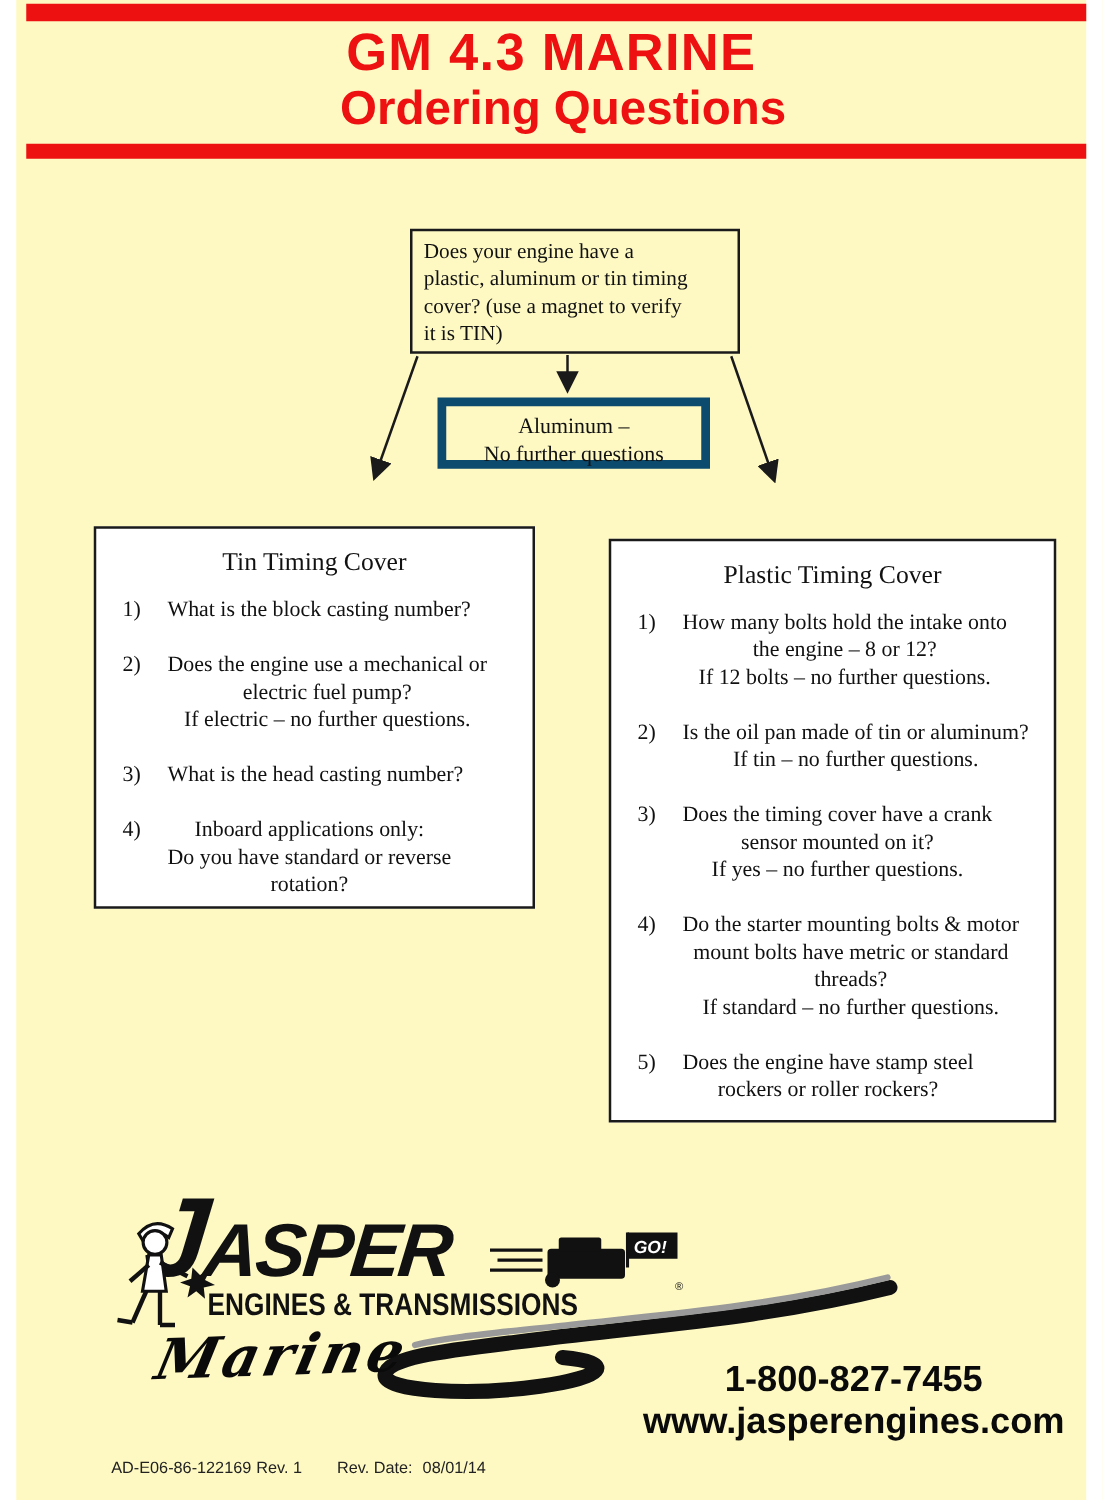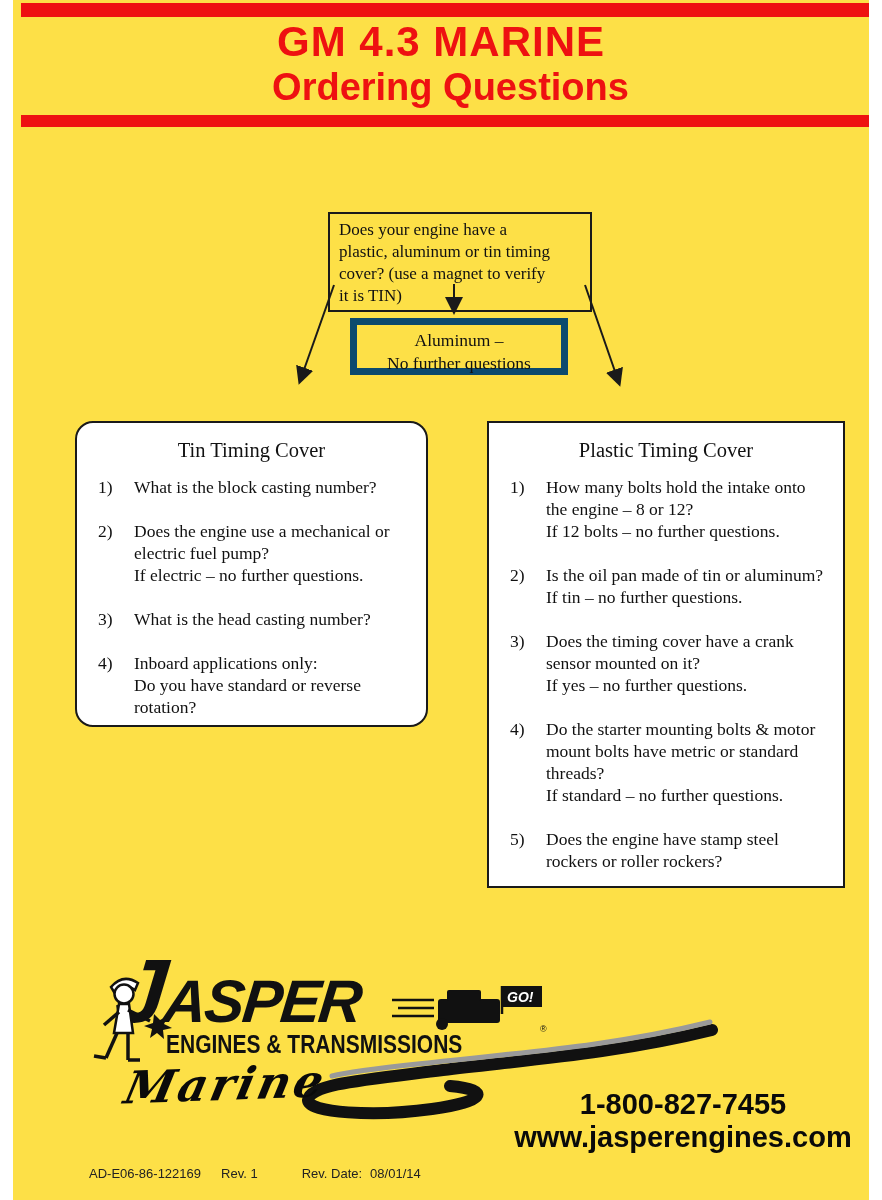--- a/index.html
+++ b/index.html
@@ -1,53 +1,53 @@
 <!DOCTYPE html>
 <html><head>
 <meta charset="utf-8">
 <style>
   * { margin:0; padding:0; box-sizing:border-box; }
   html,body { background:#ffffff; }
   .page {
-    position:relative; width:856px; height:1200px; background:#fde047;
+    position:relative; width:856px; height:1200px; background:#fef9c3;
     font-family:"Liberation Serif", serif; color:#111; overflow:hidden;
     margin:0 auto;
   }
   
   .redbar { position:absolute; left:8px; width:866px; background:#ee1111; }
   .redbar.top { top:3px; height:14px; }
   .redbar.bottom { top:115px; height:12px; }
   .hdr-title, .hdr-sub {
     position:absolute; left:0; width:100%; text-align:center;
     font-family:"Liberation Sans", sans-serif; font-weight:bold; color:#ee1111;
   }
   .hdr-title { top:19px; font-size:42px; line-height:46px; letter-spacing:1px; }
   .hdr-sub   { top:64px; font-size:38px; line-height:46px;padding-left:19px; }
 
   
   .qbox {
     position:absolute; left:315px; top:183px; width:264px; height:100px;
     border:2px solid #1a1a1a; padding:5px 9px;
-    font-size:17px; line-height:22px; white-space:pre-line;margin-top:29px;
+    font-size:17px; line-height:22px; white-space:pre-line;
   }
   .albox {
     position:absolute; left:337px; top:318px; width:218px; height:57px;
     border:7px solid #0c4a6e; padding-top:4px; text-align:center;
     font-size:17.5px; line-height:23px; white-space:pre-line;
   }
   .connectors { position:absolute; left:0; top:0; width:882px; height:420px; pointer-events:none; }
 
   .panel { position:absolute; border:2px solid #1a1a1a; background:#fff; }
-  .panel.tin     { left:62px;  top:421px; width:353px; height:306px;border-radius:18px; }
-  .panel.plastic { left:474px; top:421px; width:358px; height:467px; }
+  .panel.tin     { left:62px;  top:421px; width:353px; height:306px; }
+  .panel.plastic { left:474px; top:431px; width:358px; height:467px; }
   .ptitle { text-align:center; font-size:20.5px; line-height:26px; margin-top:14px; }
   .items  { margin-top:13px; display:flex; flex-direction:column; gap:22px; padding-left:16px; padding-right:6px; }
   .item   { display:flex; font-size:17.5px; line-height:22px; }
   .item .num { flex:none; width:41px; padding-left:5px; }
-  .item .txt { white-space:pre-line; }
+  .item .txt { white-space:pre-line;text-align:center; }
 
   
   .logo-area { position:absolute; left:55px; top:960px; width:445px; height:200px; }
   .brand {
     position:absolute; left:48px; top:-8px;
     font-family:"Liberation Sans", sans-serif; font-style:italic; font-weight:bold;
     font-size:60px; line-height:78px; letter-spacing:-2px; color:#111;
     transform:skewX(-6deg);
   }
   .brand::first-letter { font-size:1.5em; }
@@ -72,21 +72,21 @@
     font-size:27px; color:#141414;
   }
   .contact {
     position:absolute; left:492px; top:1088px; width:356px; text-align:center;
     font-family:"Liberation Sans", sans-serif; font-weight:bold; font-size:29px;
     line-height:33px; color:#0a0a0a;
   }
   .docline {
     position:absolute; left:76px; top:1166px;
     font-family:"Liberation Sans", sans-serif; font-size:13px; color:#222;
-    display:flex; gap:20px; align-items:baseline;
+    display:flex; gap:4px; align-items:baseline;
   }
   .docline .revdate { display:flex; gap:8px;padding-left:24px; }
 </style>
 </head>
 <body>
 
 <div class="page">
 
   <div class="redbar top"></div>
   <div class="hdr-title">GM 4.3 MARINE</div>

